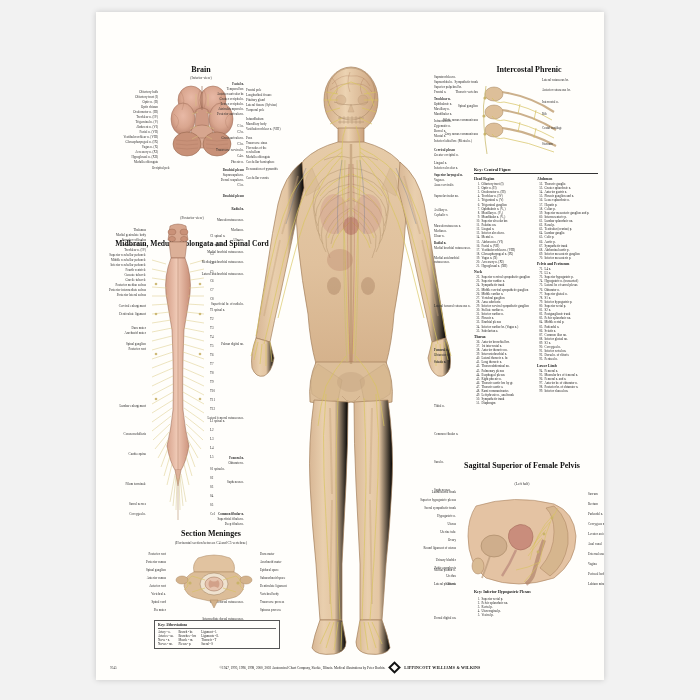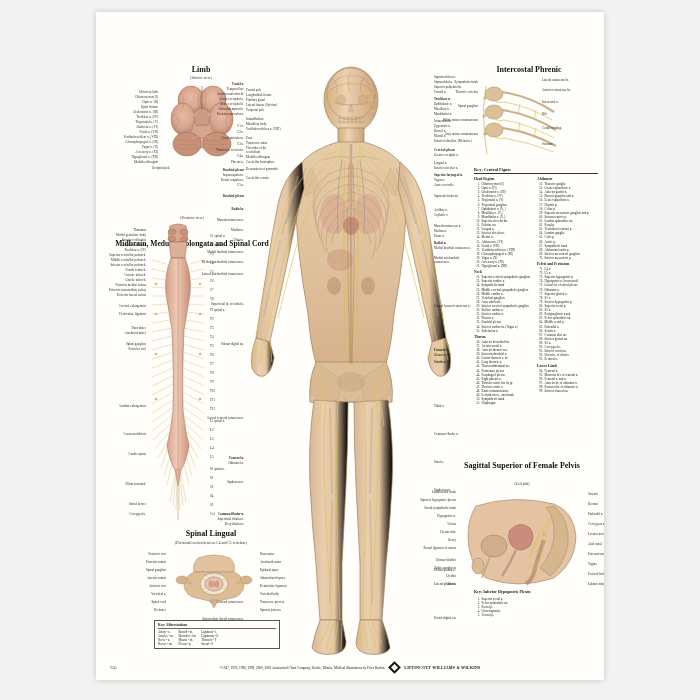--- a/index.html
+++ b/index.html
@@ -72,21 +72,21 @@
   .fig{position:absolute;}
   svg{display:block;overflow:visible;}
 </style>
 </head>
 <body>
 
 <div id="poster">
 
 
   <div>
-    <div class="panel-title" style="position:absolute;left:30px;top:54px;width:150px;font-size:8px;">Limb</div>
+    <div class="panel-title" style="position:absolute;left:30px;top:54px;width:150px;font-size:8px;">Brain</div>
     <div class="panel-sub" style="position:absolute;left:30px;top:64px;width:150px;">(Inferior view)</div>
 
     <svg class="fig" style="left:66px;top:70px;" width="80" height="78" viewBox="0 0 80 78">
       <defs>
         <radialGradient id="brg" cx="50%" cy="40%" r="62%">
           <stop offset="0%" stop-color="#e8b9a6"></stop>
           <stop offset="60%" stop-color="#d9a68f"></stop>
           <stop offset="100%" stop-color="#bc8570"></stop>
         </radialGradient>
       </defs>
@@ -760,21 +760,21 @@
     <div id="kh-list">
         <div class="key-item"><span class="n">1.</span>Superior rectal p.</div>
         <div class="key-item"><span class="n">2.</span>Pelvic splanchnic nn.</div>
         <div class="key-item"><span class="n">3.</span>Rectal p.</div>
         <div class="key-item"><span class="n">4.</span>Uterovaginal p.</div>
         <div class="key-item"><span class="n">5.</span>Vesical p.</div>
       </div>
   </div>
 
   <div>
-    <div class="panel-title" style="position:absolute;left:40px;top:518px;width:150px;font-size:8px;">Spinal Lingual</div>
+    <div class="panel-title" style="position:absolute;left:40px;top:518px;width:150px;font-size:8px;">Section Meninges</div>
     <div class="panel-sub" style="position:absolute;left:25px;top:529px;width:180px;">(Horizontal section between C4 and C5 vertebrae)</div>
 
     <svg class="fig" style="left:78px;top:540px;" width="80" height="56" viewBox="0 0 80 56">
 
       <path d="M24 6 Q40 0 56 6 Q62 12 60 20 L20 20 Q18 12 24 6 Z" fill="#e1c3a0" stroke="#a8845e" stroke-width=".5"></path>
 
       <path d="M20 20 Q10 24 10 34 Q12 44 22 46 L40 50 L58 46 Q68 44 70 34 Q70 24 60 20 Z" fill="#dcbd98" stroke="#a8845e" stroke-width=".5"></path>
 
       <path d="M36 48 L40 56 L44 48 Z" fill="#d4b38c" stroke="#a8845e" stroke-width=".5"></path>
 

